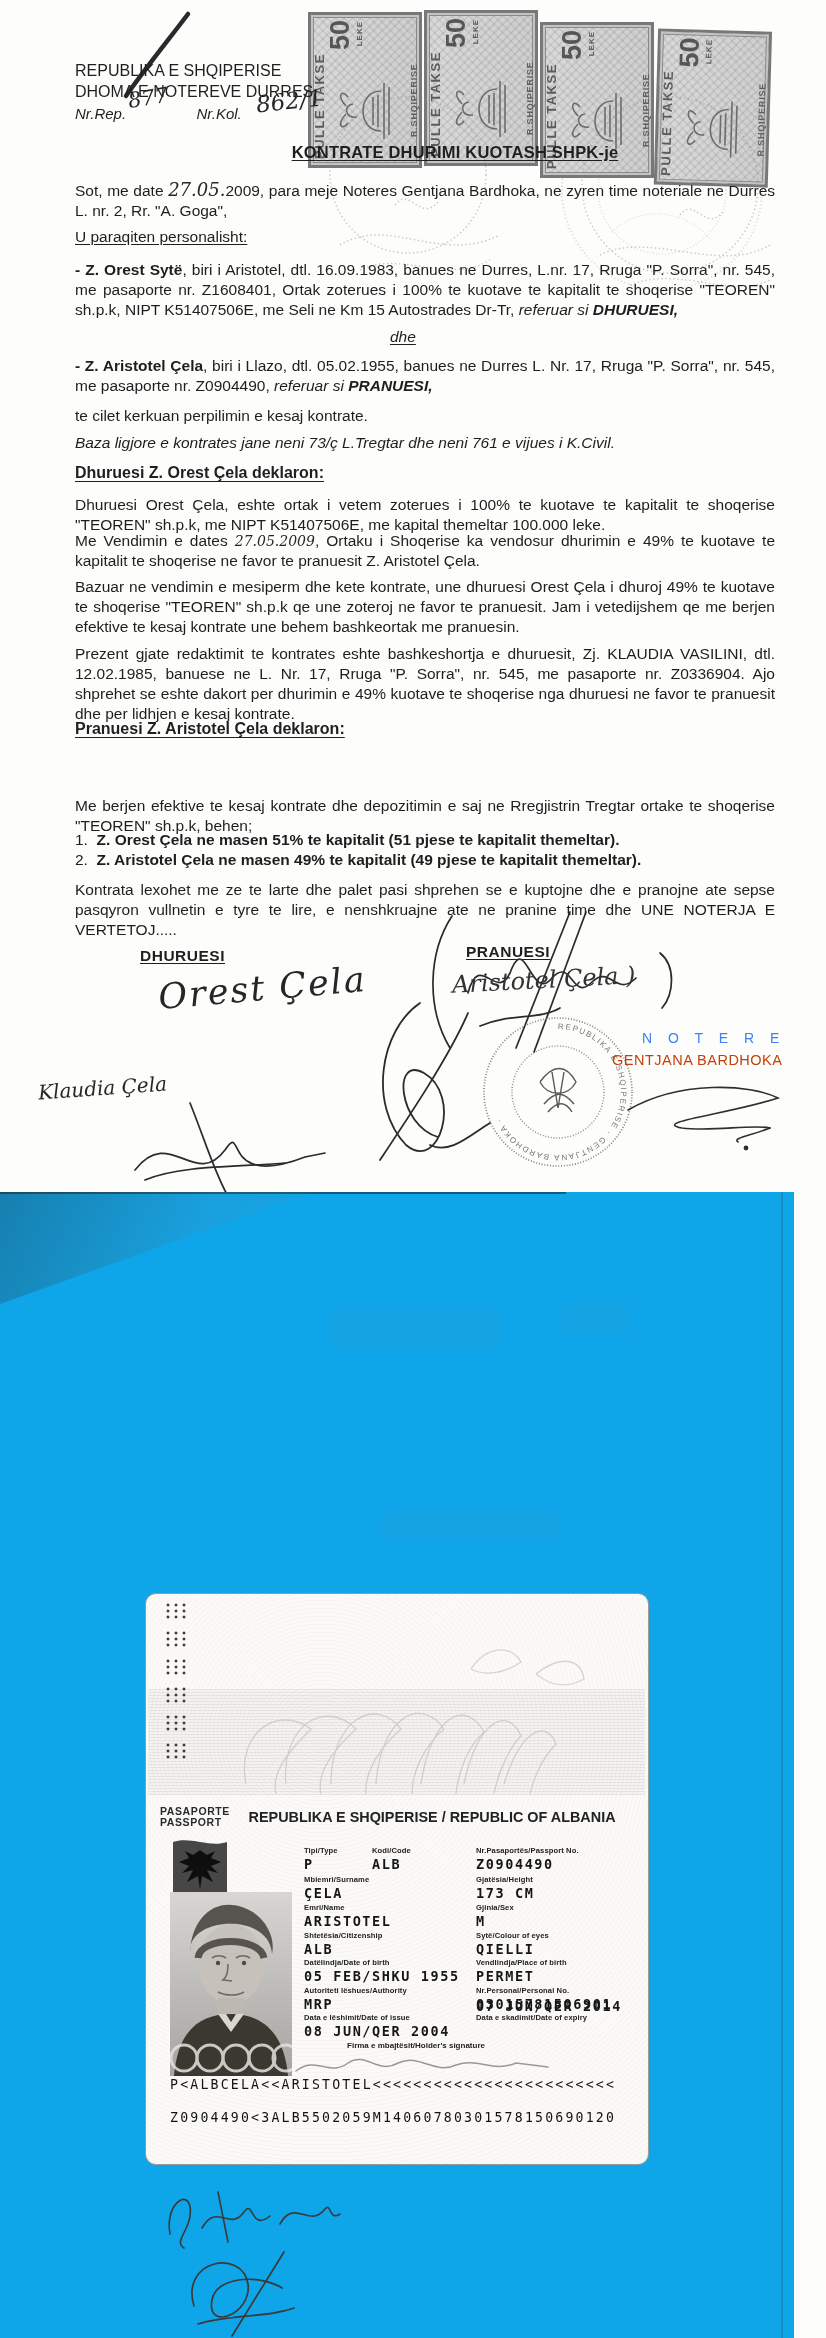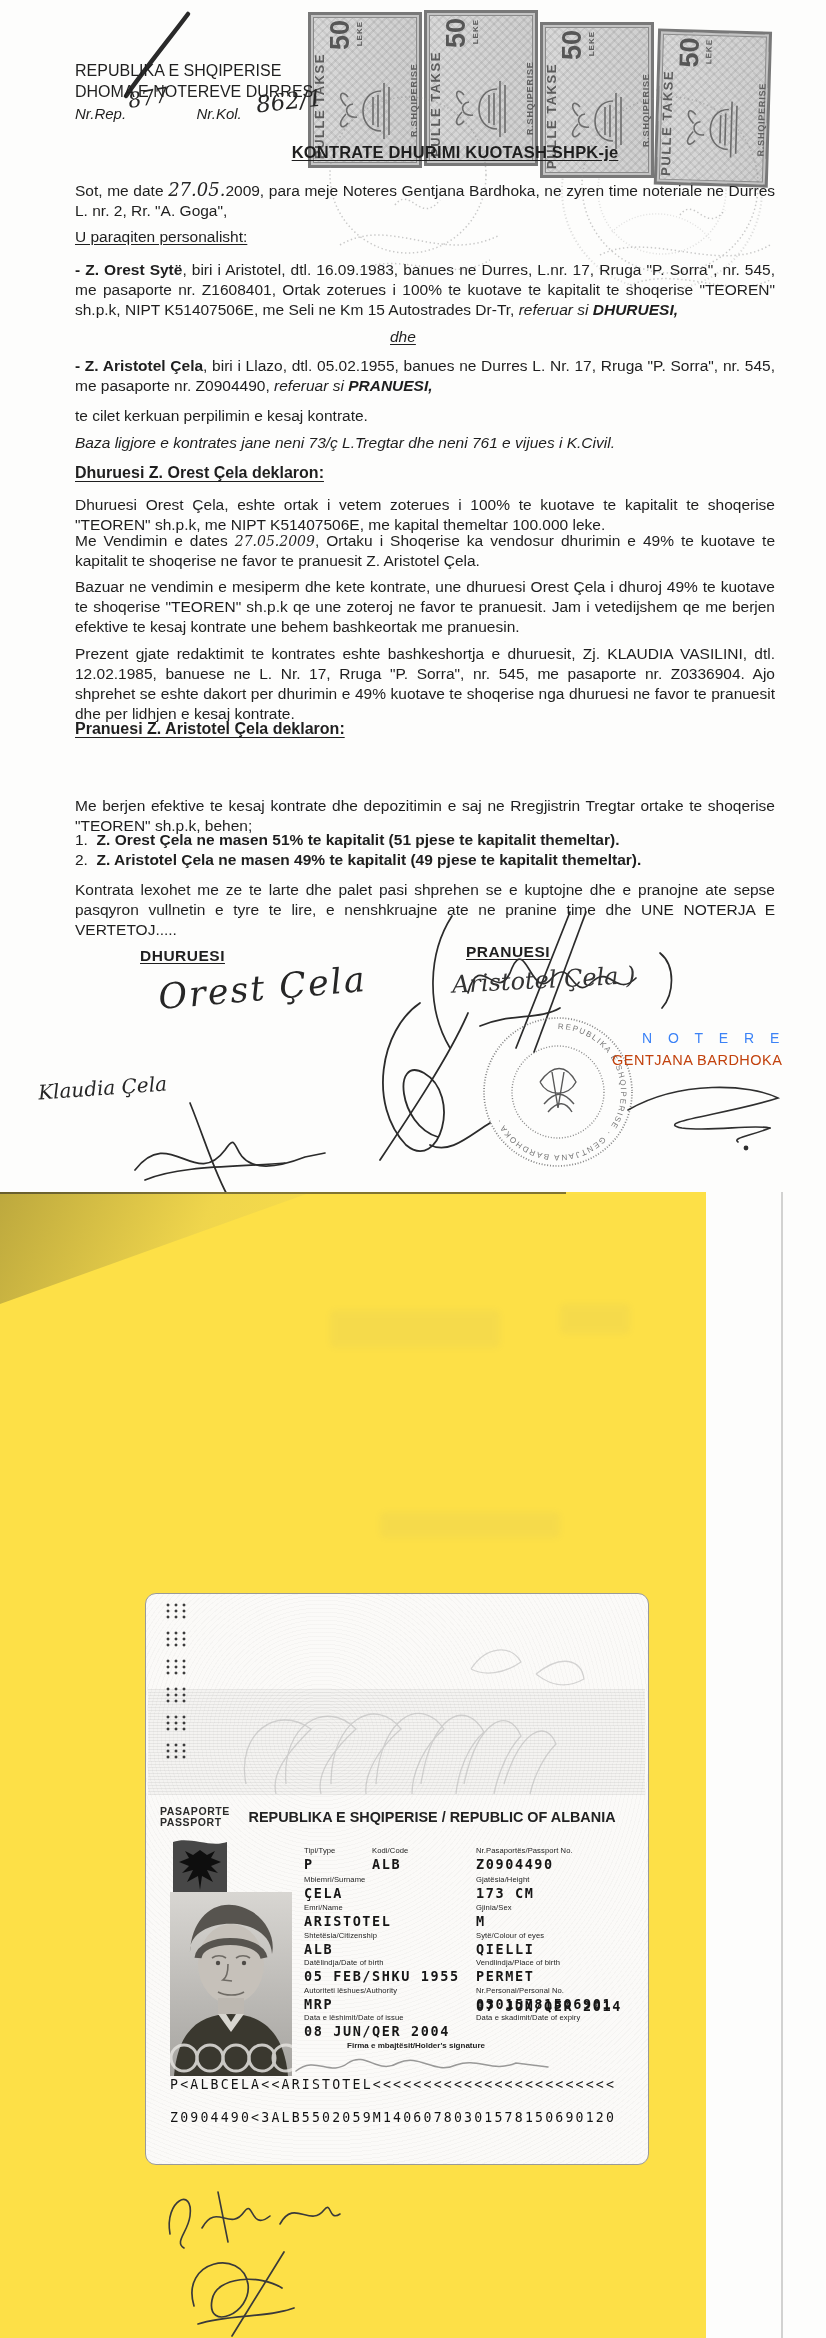--- a/index.html
+++ b/index.html
@@ -27,38 +27,38 @@
       border:3px solid #787878;box-shadow:inset 0 0 0 2px #c4c4c4, inset 0 0 0 3px #8a8a8a;}
   .stamp-top{position:absolute;top:1px;left:6px;font-size:13px;font-weight:bold;color:#5c5c5c;letter-spacing:1.5px;}
   .stamp-50{position:absolute;top:16px;right:5px;font-size:27px;font-weight:bold;color:#565656;line-height:1;}
   .stamp-leke{position:absolute;top:44px;right:6px;font-size:8px;font-weight:bold;color:#5c5c5c;letter-spacing:1px;}
   .stamp-country{position:absolute;bottom:0px;left:28px;font-size:9px;font-weight:bold;color:#606060;letter-spacing:.8px;}
   
   .siglabel{position:absolute;font-size:15.5px;font-weight:bold;text-decoration:underline;text-underline-offset:2px;letter-spacing:.5px;}
   .notere{position:absolute;font-size:14px;letter-spacing:6px;color:#3b82f6;}
   .notname{position:absolute;font-size:14.5px;letter-spacing:.5px;color:#c2410c;}
   
-  .page2{position:absolute;left:0;top:1192px;width:706px;height:1146px;background:#fde047;}
+  .page2{position:absolute;left:0;top:1192px;width:794px;height:1146px;background:#0ea5e9;}
   .fold{position:absolute;left:0;top:0;width:312px;height:112px;
         background:linear-gradient(115deg,rgba(40,40,40,.30),rgba(120,120,120,.10) 60%,rgba(150,150,150,.04));
         clip-path:polygon(0 0,100% 0,0 100%);}
   .topline{position:absolute;left:0;top:0;width:566px;height:2px;background:rgba(30,30,30,.55);}
   .edgeline{position:absolute;left:781px;top:0;width:2px;height:100%;background:rgba(60,60,60,.22);}
   .ghost{position:absolute;background:#8a8a8a;opacity:.06;filter:blur(3px);border-radius:4px;}
   .passport{position:absolute;left:145px;top:401px;width:502px;height:570px;background:#fbfaf8;
       border:1.5px solid #9a9a9a;border-radius:11px;
       background-image:repeating-radial-gradient(circle at 35% 25%,rgba(70,70,70,.03) 0 1px,transparent 1px 4px);}
   .gband{position:absolute;left:2px;top:95px;width:497px;height:106px;
       background:repeating-linear-gradient(0deg,rgba(50,50,50,.07) 0 1px,transparent 1px 3px),rgba(80,80,80,.04);}
   .braille{position:absolute;width:26px;height:18px;
       background-image:radial-gradient(circle,#3c3c3c 1.3px,transparent 1.7px);background-size:8px 6px;}
   .pp-left{position:absolute;left:14px;top:212px;font-size:10.5px;font-weight:bold;line-height:11px;letter-spacing:.6px;color:#2a2a2a;}
   .pp-title{position:absolute;left:96px;top:214px;width:396px;text-align:center;font-size:15px;font-weight:bold;
       color:#222;transform:scaleX(.96);transform-origin:left;}
-  .lab{position:absolute;font-size:7.6px;font-weight:normal;color:#222;letter-spacing:.1px;text-align:center;}
+  .lab{position:absolute;font-size:7.6px;font-weight:bold;color:#222;letter-spacing:.1px;text-align:center;}
   .val{position:absolute;font-family:"DejaVu Sans Mono",monospace;font-weight:bold;font-size:13.5px;
        letter-spacing:1.6px;color:#161616;white-space:nowrap;}
   .mrz{position:absolute;left:24px;font-family:"DejaVu Sans Mono",monospace;font-size:13.2px;
        letter-spacing:2.2px;color:#121212;white-space:nowrap;}
   .sig-lab{position:absolute;left:110px;top:447px;width:320px;text-align:center;font-size:8px;font-weight:bold;color:#222;}
   svg{display:block}
 </style>
 </head>
 <body>
 

